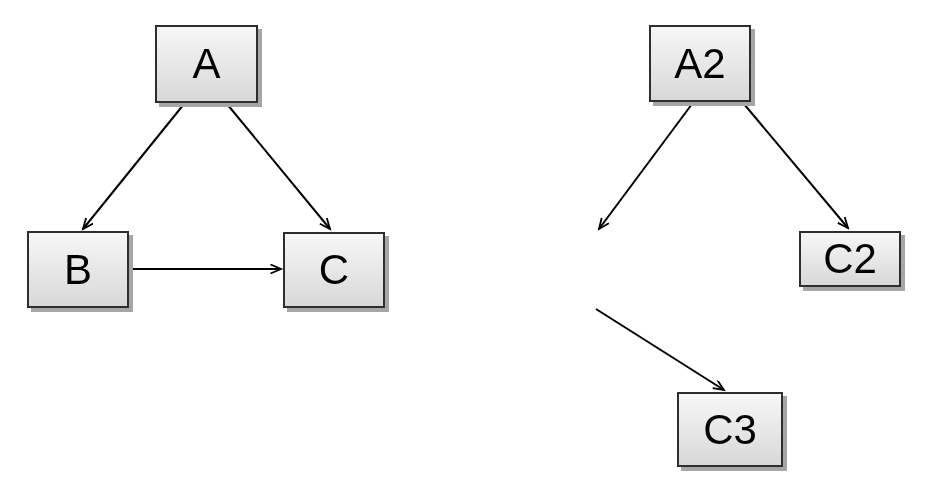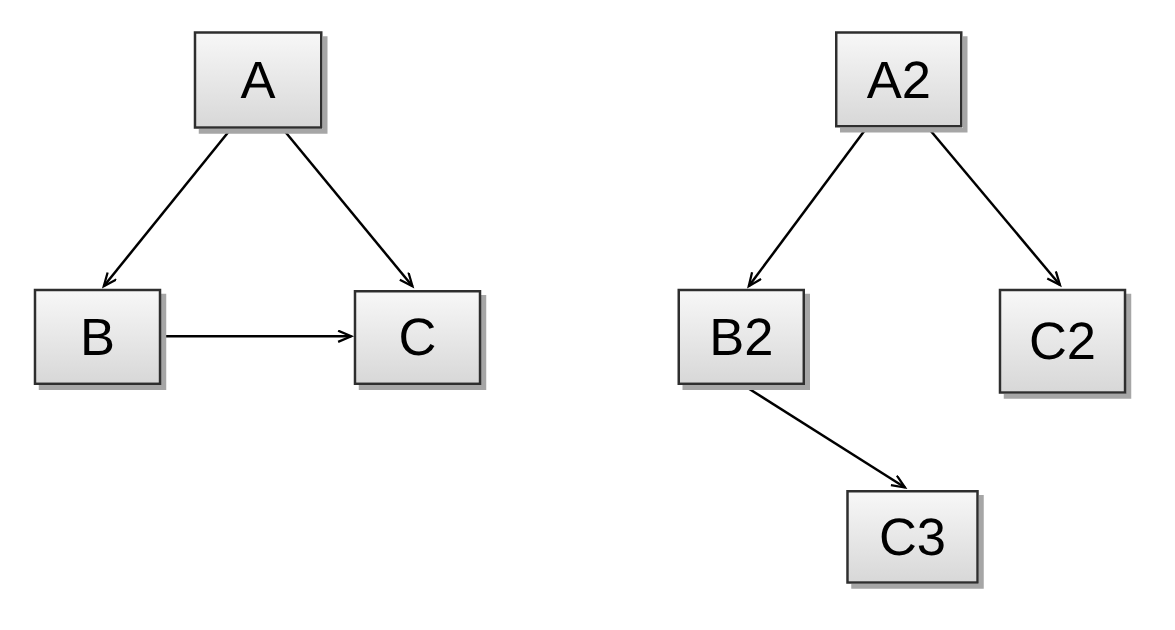--- a/index.html
+++ b/index.html
@@ -64,25 +64,22 @@
     </svg>
 <div class="node" style="left: 155px; top: 25px; width: 103px; height: 78px;">
       <span class="node-label">A</span>
     </div>
     <div class="node" style="left: 27px; top: 231px; width: 102px; height: 77px;">
       <span class="node-label">B</span>
     </div>
     <div class="node" style="left: 283px; top: 232px; width: 102px; height: 76px;">
       <span class="node-label">C</span>
     </div>
-    <div class="node" style="left: 668px; top: 25px; width: 102px; height: 77px;">
+    <div class="node" style="left: 649px; top: 25px; width: 102px; height: 77px;">
       <span class="node-label">A2</span>
     </div>
-    <div class="node" style="left: 542px; top: 231px; width: 102px; height: 77px;">
-      <span class="node-label">B2</span>
-    </div>
-    <div class="node" style="left: 799px; top: 231px; width: 102px; height: 84px;">
+    <div class="node" style="left: 799px; top: 231px; width: 102px; height: 56px;">
       <span class="node-label">C2</span>
     </div>
     <div class="node" style="left: 677px; top: 392px; width: 106px; height: 75px;">
       <span class="node-label">C3</span>
     </div>
   </div>
 
 </body></html>

